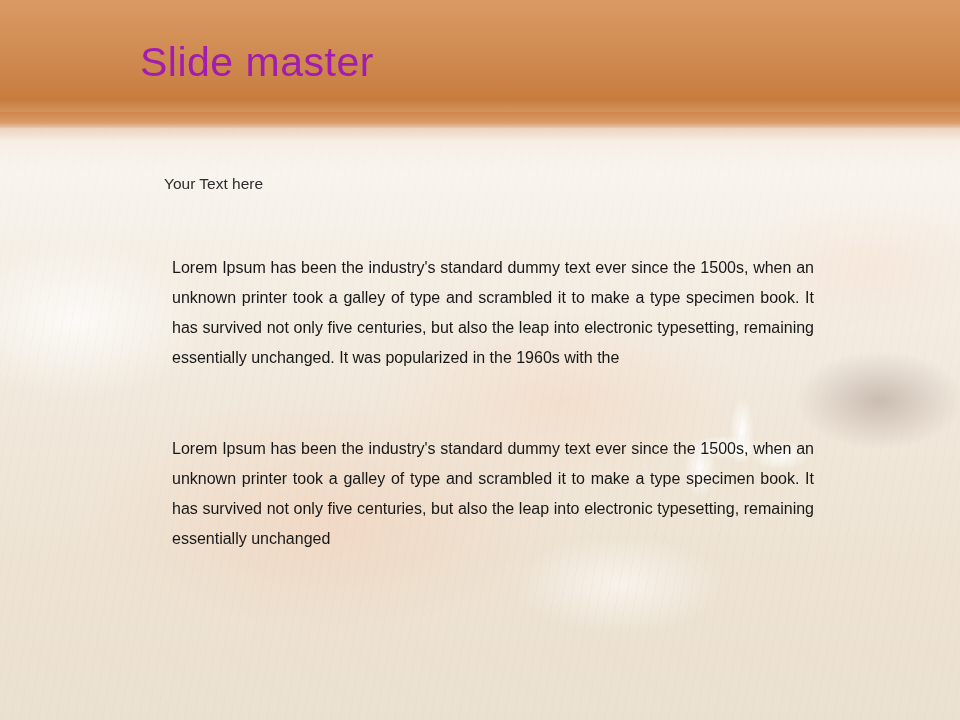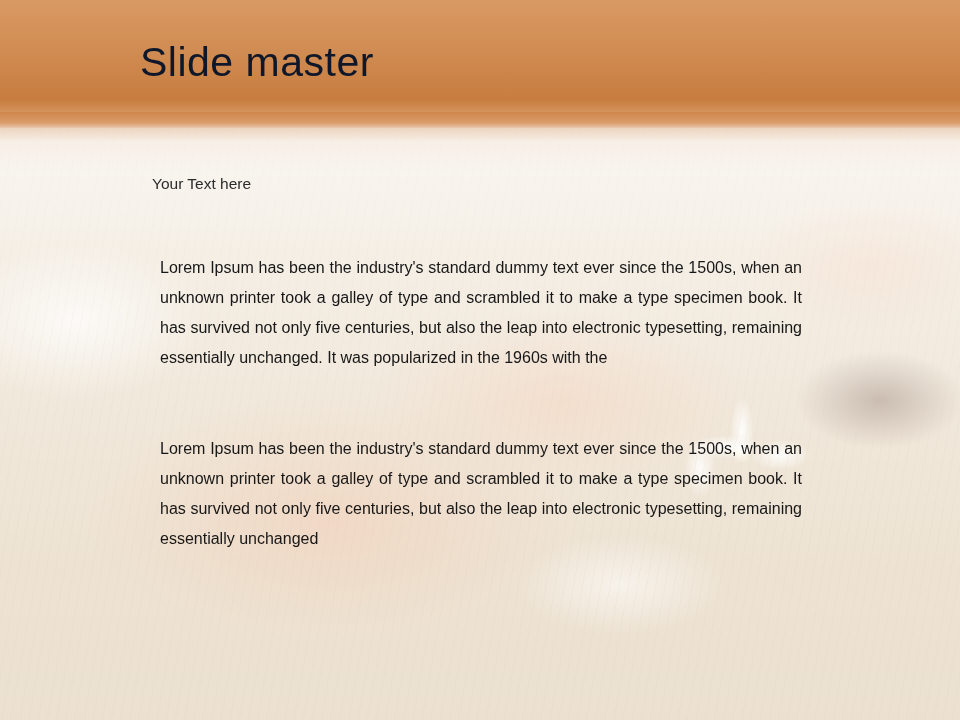--- a/index.html
+++ b/index.html
@@ -87,30 +87,30 @@
     width: 960px;
     height: 60px;
     background: linear-gradient(180deg, rgba(203,124,63,0.55) 0%, rgba(240,218,200,0.25) 50%, rgba(255,255,255,0) 100%);
   }
   .slide-title {
     position: absolute;
     left: 140px;
     top: 40px;
     font-size: 41px;
     line-height: 1.1;
-    color: #0f172a;
+    color: #a21caf;
     letter-spacing: 0.5px;
     font-weight: 400;
     white-space: nowrap;
   }
 
   
   .body-wrap {
     position: absolute;
-    left: 152px;
+    left: 164px;
     top: 172px;
     width: 658px;
   }
   .subhead {
     font-size: 15.5px;
     color: #2b2b2b;
     line-height: 1.5;
     margin: 0 0 0 0;
   }
   .para {

